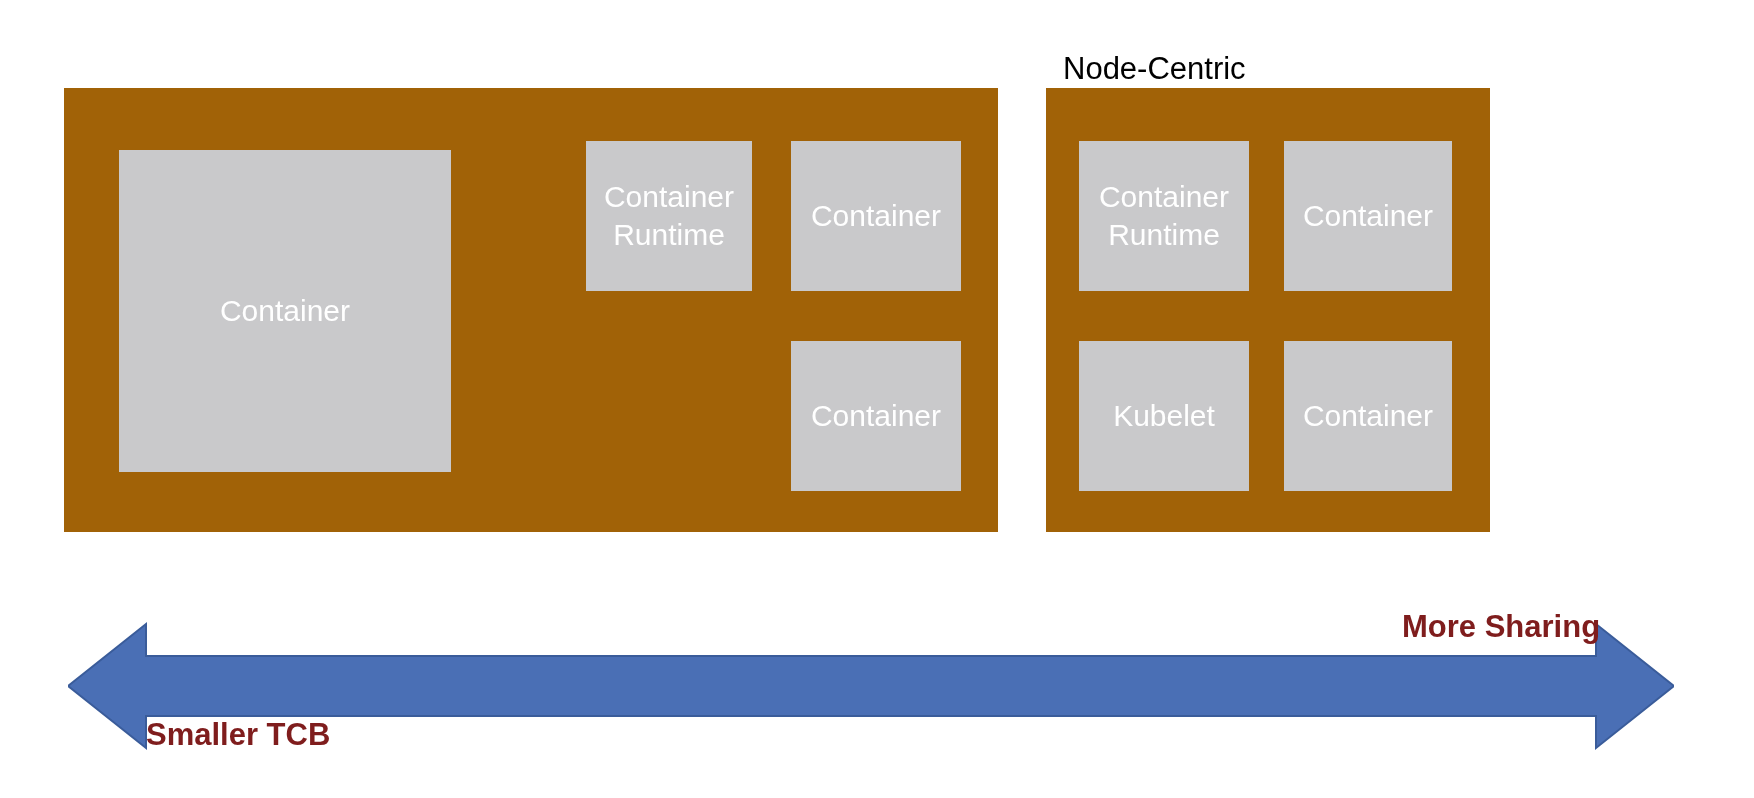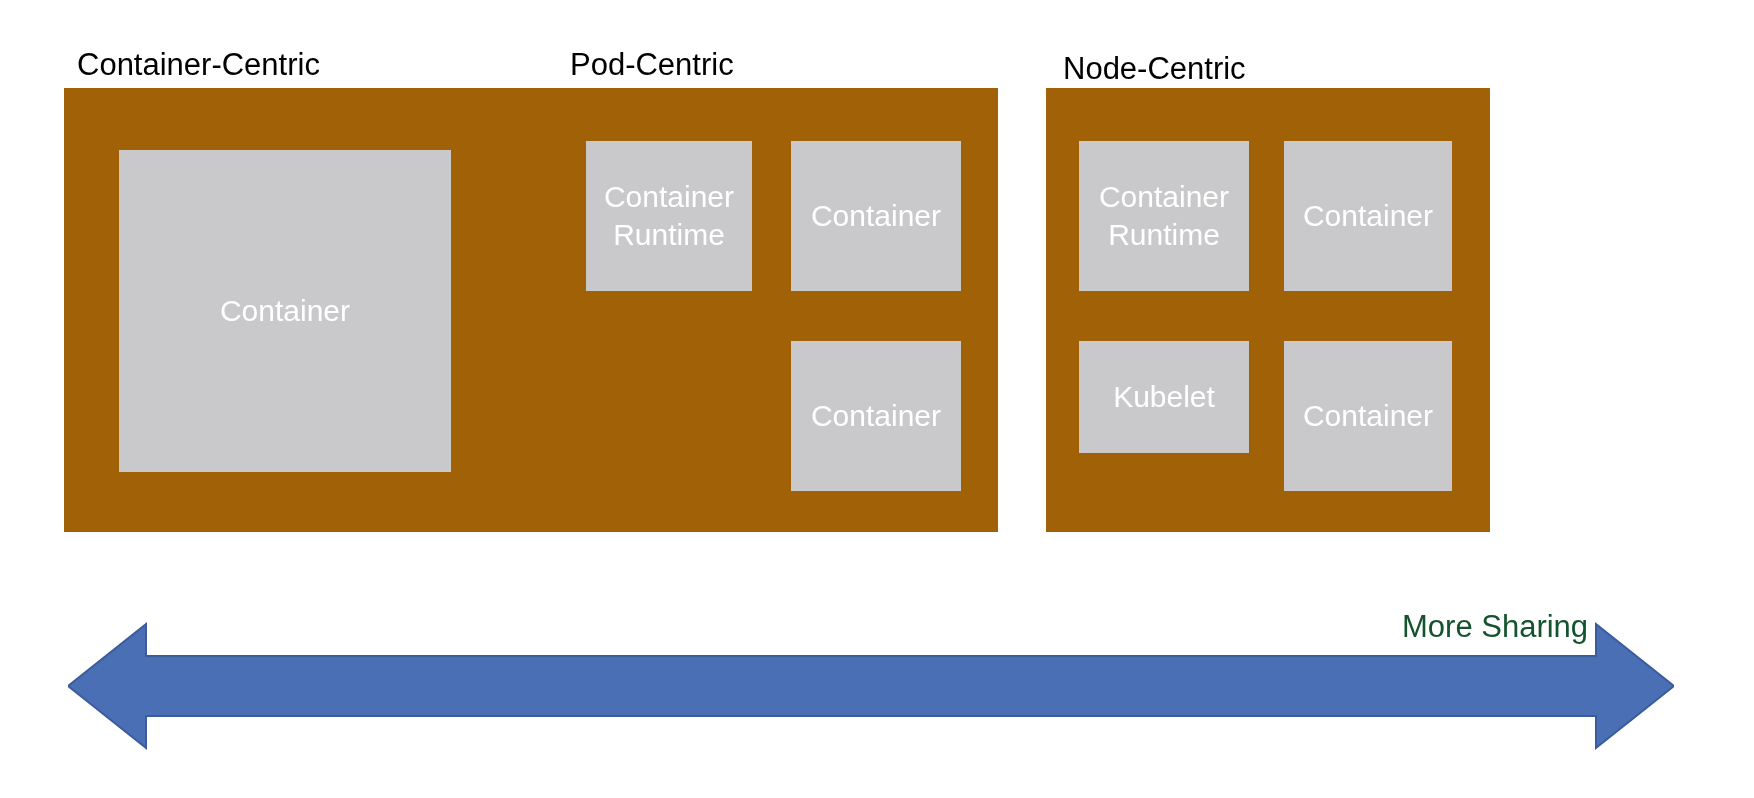--- a/index.html
+++ b/index.html
@@ -60,40 +60,38 @@
     top: 612px;
     width: 1606px;
     height: 148px;
   }
   #arrow-wrap svg { display: block; width: 100%; height: 100%; }
 
   .arrow-label {
     position: absolute;
     font-size: 31px;
     line-height: 38px;
-    color: #14532d;
+    color: #7f1d1d;
     white-space: nowrap;
-    font-weight: 400;
+    font-weight: 700;
   }
 </style>
 </head>
 <body>
 
 <div id="canvas">
 
-  <div class="panel-title" style="left:77px; top:46px;">Container-Centric</div>
 
   <div class="panel" style="left:64px; top:88px; width:504px; height:444px;">
 
     <div class="box" style="left:55px; top:62px; width:332px; height:322px;">
       <span>Container</span>
     </div>
   </div>
 
-  <div class="panel-title" style="left:570px; top:46px;">Pod-Centric</div>
 
   <div class="panel" style="left:556px; top:88px; width:442px; height:444px;">
 
     <div class="box" style="left:30px; top:53px; width:166px; height:150px; flex-direction:column;">
       <span>Container</span>
       <span>Runtime</span>
     </div>
 
     <div class="box" style="left:235px; top:53px; width:170px; height:150px;">
       <span>Container</span>
@@ -110,31 +108,32 @@
 
     <div class="box" style="left:33px; top:53px; width:170px; height:150px; flex-direction:column;">
       <span>Container</span>
       <span>Runtime</span>
     </div>
 
     <div class="box" style="left:238px; top:53px; width:168px; height:150px;">
       <span>Container</span>
     </div>
 
-    <div class="box" style="left:33px; top:253px; width:170px; height:112px;">
+    <div class="box" style="left:33px; top:253px; width:170px; height:150px;">
       <span>Kubelet</span>
     </div>
 
     <div class="box" style="left:238px; top:253px; width:168px; height:150px;">
       <span>Container</span>
     </div>
   </div>
 
   <div id="arrow-wrap">
     <svg viewBox="0 0 1606 148" preserveAspectRatio="none">
       <polygon points="0,74 78,12 78,44 1528,44 1528,12 1606,74 1528,136 1528,104 78,104 78,136" fill="#4A6FB5" stroke="#3A5C9A" stroke-width="2"></polygon>
     </svg>
   </div>
 
   <div class="arrow-label" style="left:1402px; top:608px;">More Sharing</div>
 
+  <div class="arrow-label" style="left:146px; top:716px;">Smaller TCB</div>
 
 </div>
 
 </body></html>

